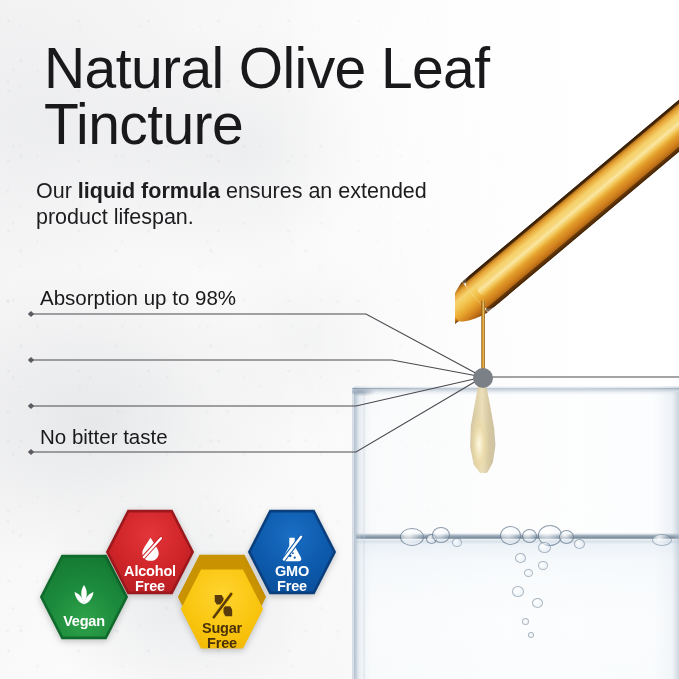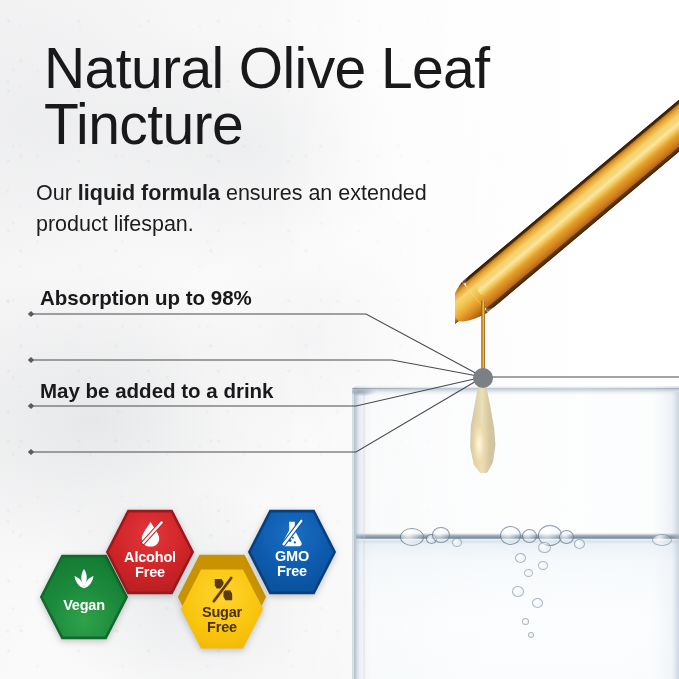--- a/index.html
+++ b/index.html
@@ -59,36 +59,36 @@
     letter-spacing: -0.6px;
     color: #19191b;
     font-weight: 400;
   }
   .subhead {
     position: absolute;
     left: 36px;
     top: 178px;
     width: 400px;
     font-size: 21.5px;
-    line-height: 31px;
+    line-height: 26px;
     color: #1d1d1f;
     font-weight: 400;
   }
   .subhead b { font-weight: 700; }
 
   
   .features { position: absolute; left: 0; top: 0; width: 679px; height: 679px; }
   .feature-label {
     position: absolute;
     left: 40px;
     font-size: 20.5px;
     line-height: 24px;
     color: #19191b;
     white-space: nowrap;
-    font-weight: 700;
+    font-weight: 400;
   }
   .f0 { top: 286px; }
   .f1 { top: 333px; }
   .f2 { top: 379px; }
   .f3 { top: 425px; }
 
   .leader-svg {
     position: absolute;
     left: 0; top: 0;
     width: 679px; height: 679px;
@@ -243,21 +243,21 @@
   .hex {
     position: absolute;
     width: 84px;
     height: 84px;
     clip-path: polygon(25% 3%, 75% 3%, 99% 50%, 75% 97%, 25% 97%, 1% 50%);
     display: flex;
     flex-direction: column;
     align-items: center;
     justify-content: flex-start;
     box-sizing: border-box;
-    padding-top: 9px;
+    padding-top: 25px;
     text-align: center;
   }
   .hex-wrap { position: absolute; filter: drop-shadow(0 2px 3px rgba(0,0,0,.22)); }
   .hex-outline {
     position: absolute;
     left: -3px; top: -3px;
     width: 90px; height: 90px;
     clip-path: polygon(25% 3%, 75% 3%, 99% 50%, 75% 97%, 25% 97%, 1% 50%);
   }
   .hex-label {
@@ -388,21 +388,21 @@
   </svg>
 
   <div class="conv-dot"></div>
 
   <div class="headline">Natural Olive Leaf Tincture</div>
 
   <div class="subhead"><span>Our </span><b>liquid formula</b><span> ensures an extended product lifespan.</span></div>
 
   <div class="features">
     <div class="feature-label f0">Absorption up to 98%</div>
-    <div class="feature-label f2">May be added to a drink</div>
+    <div class="feature-label f3">No bitter taste</div>
   </div>
 
   <div class="badges">
 
     <div class="hex-wrap b-vegan">
       <div class="hex-outline green"></div>
       <div class="hex green">
         <svg class="hex-icon" width="34" height="34" viewBox="0 0 34 34">
           <path d="M17 5 C 13.5 10, 13.2 17, 17 23 C 20.8 17, 20.5 10, 17 5 Z" fill="#fff"></path>
           <path d="M7.5 12 C 8.5 19, 13 23.5, 17.2 24.3 C 16 18, 12.2 13.4, 7.5 12 Z" fill="#fff"></path>

